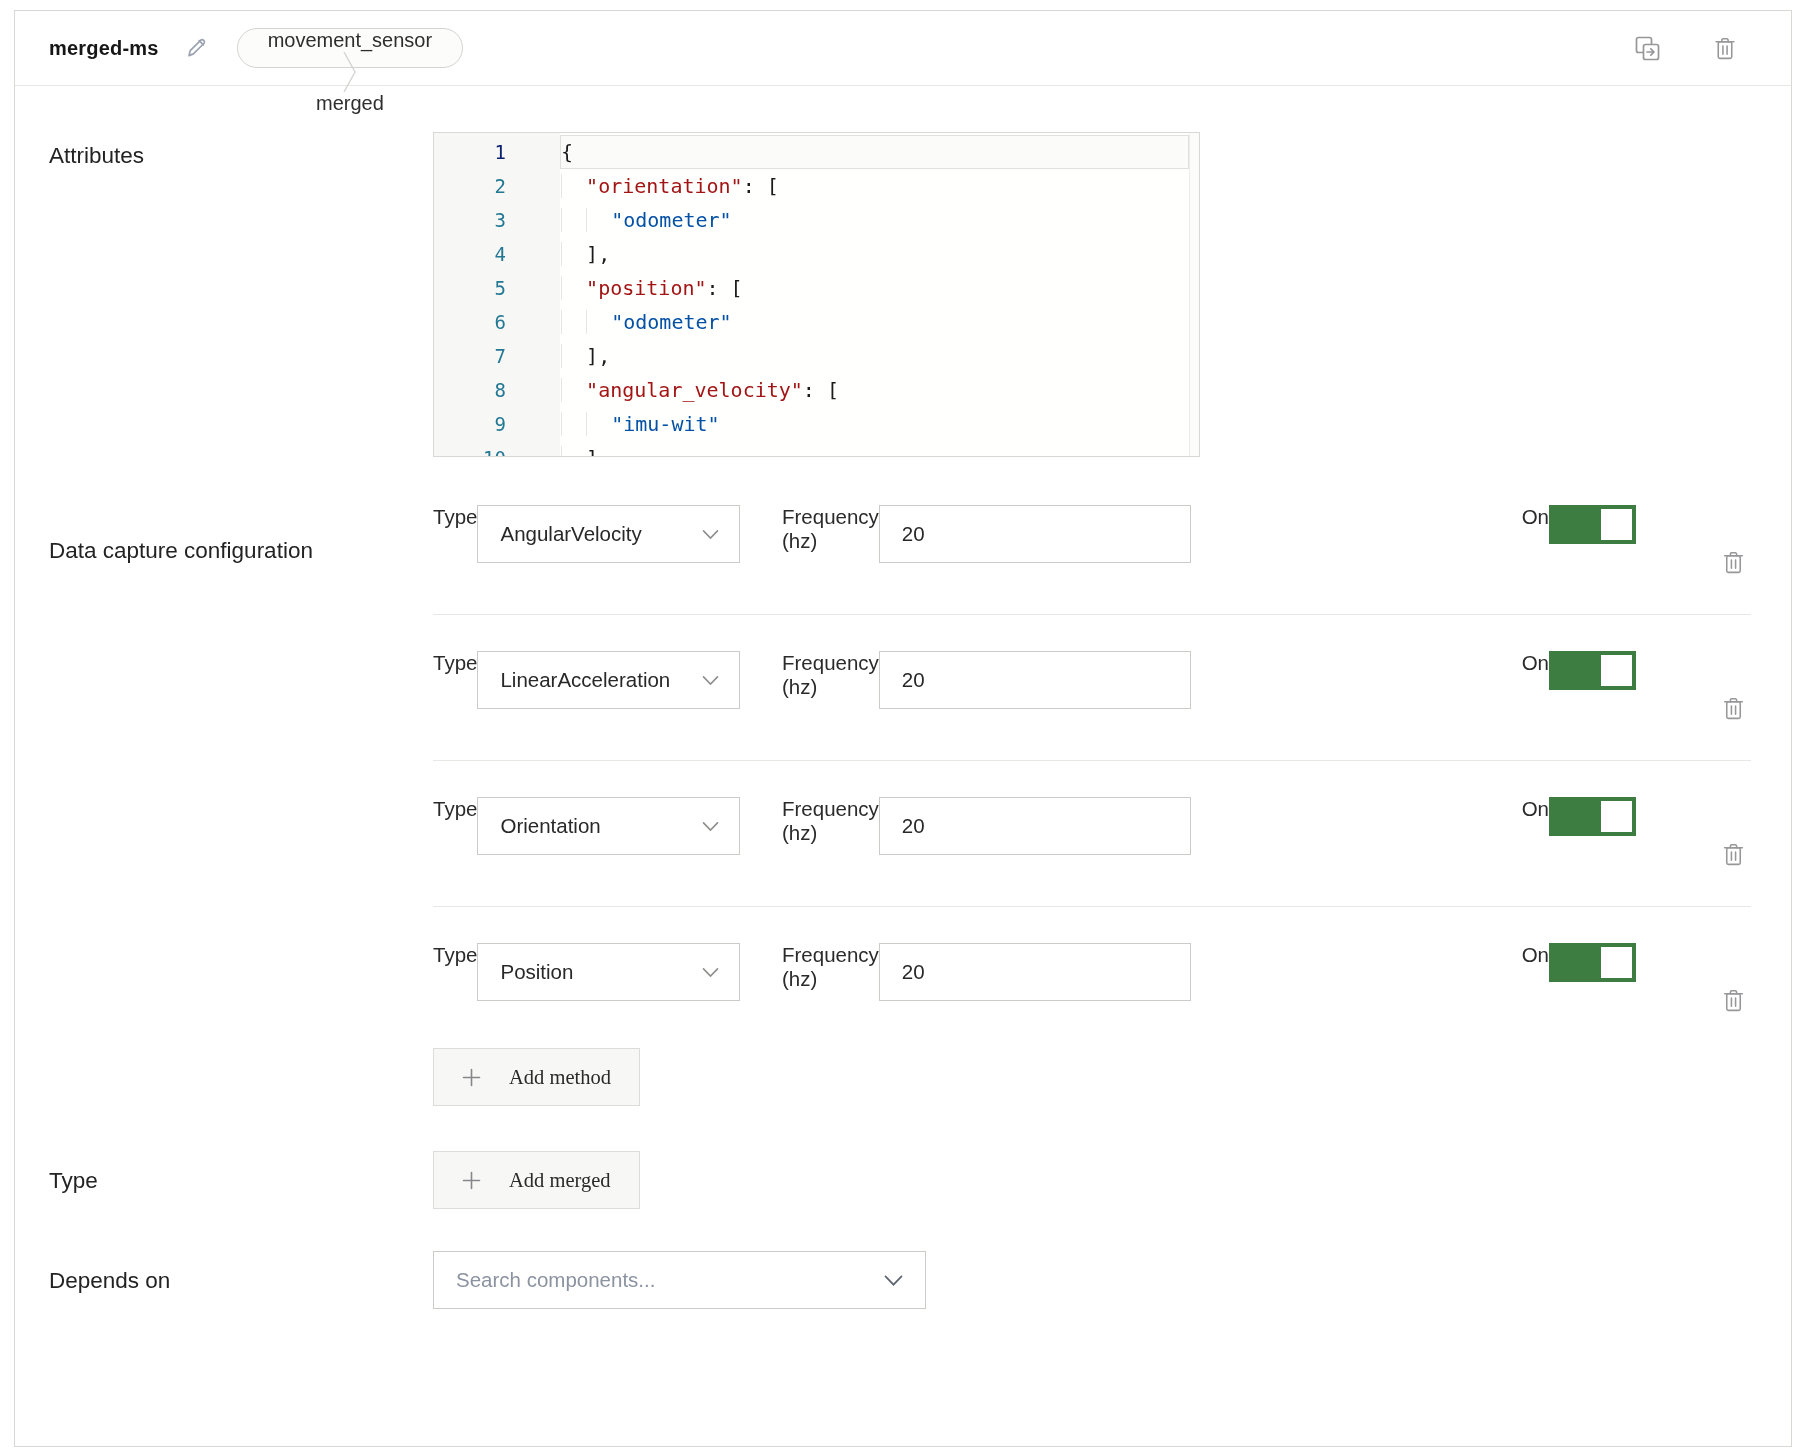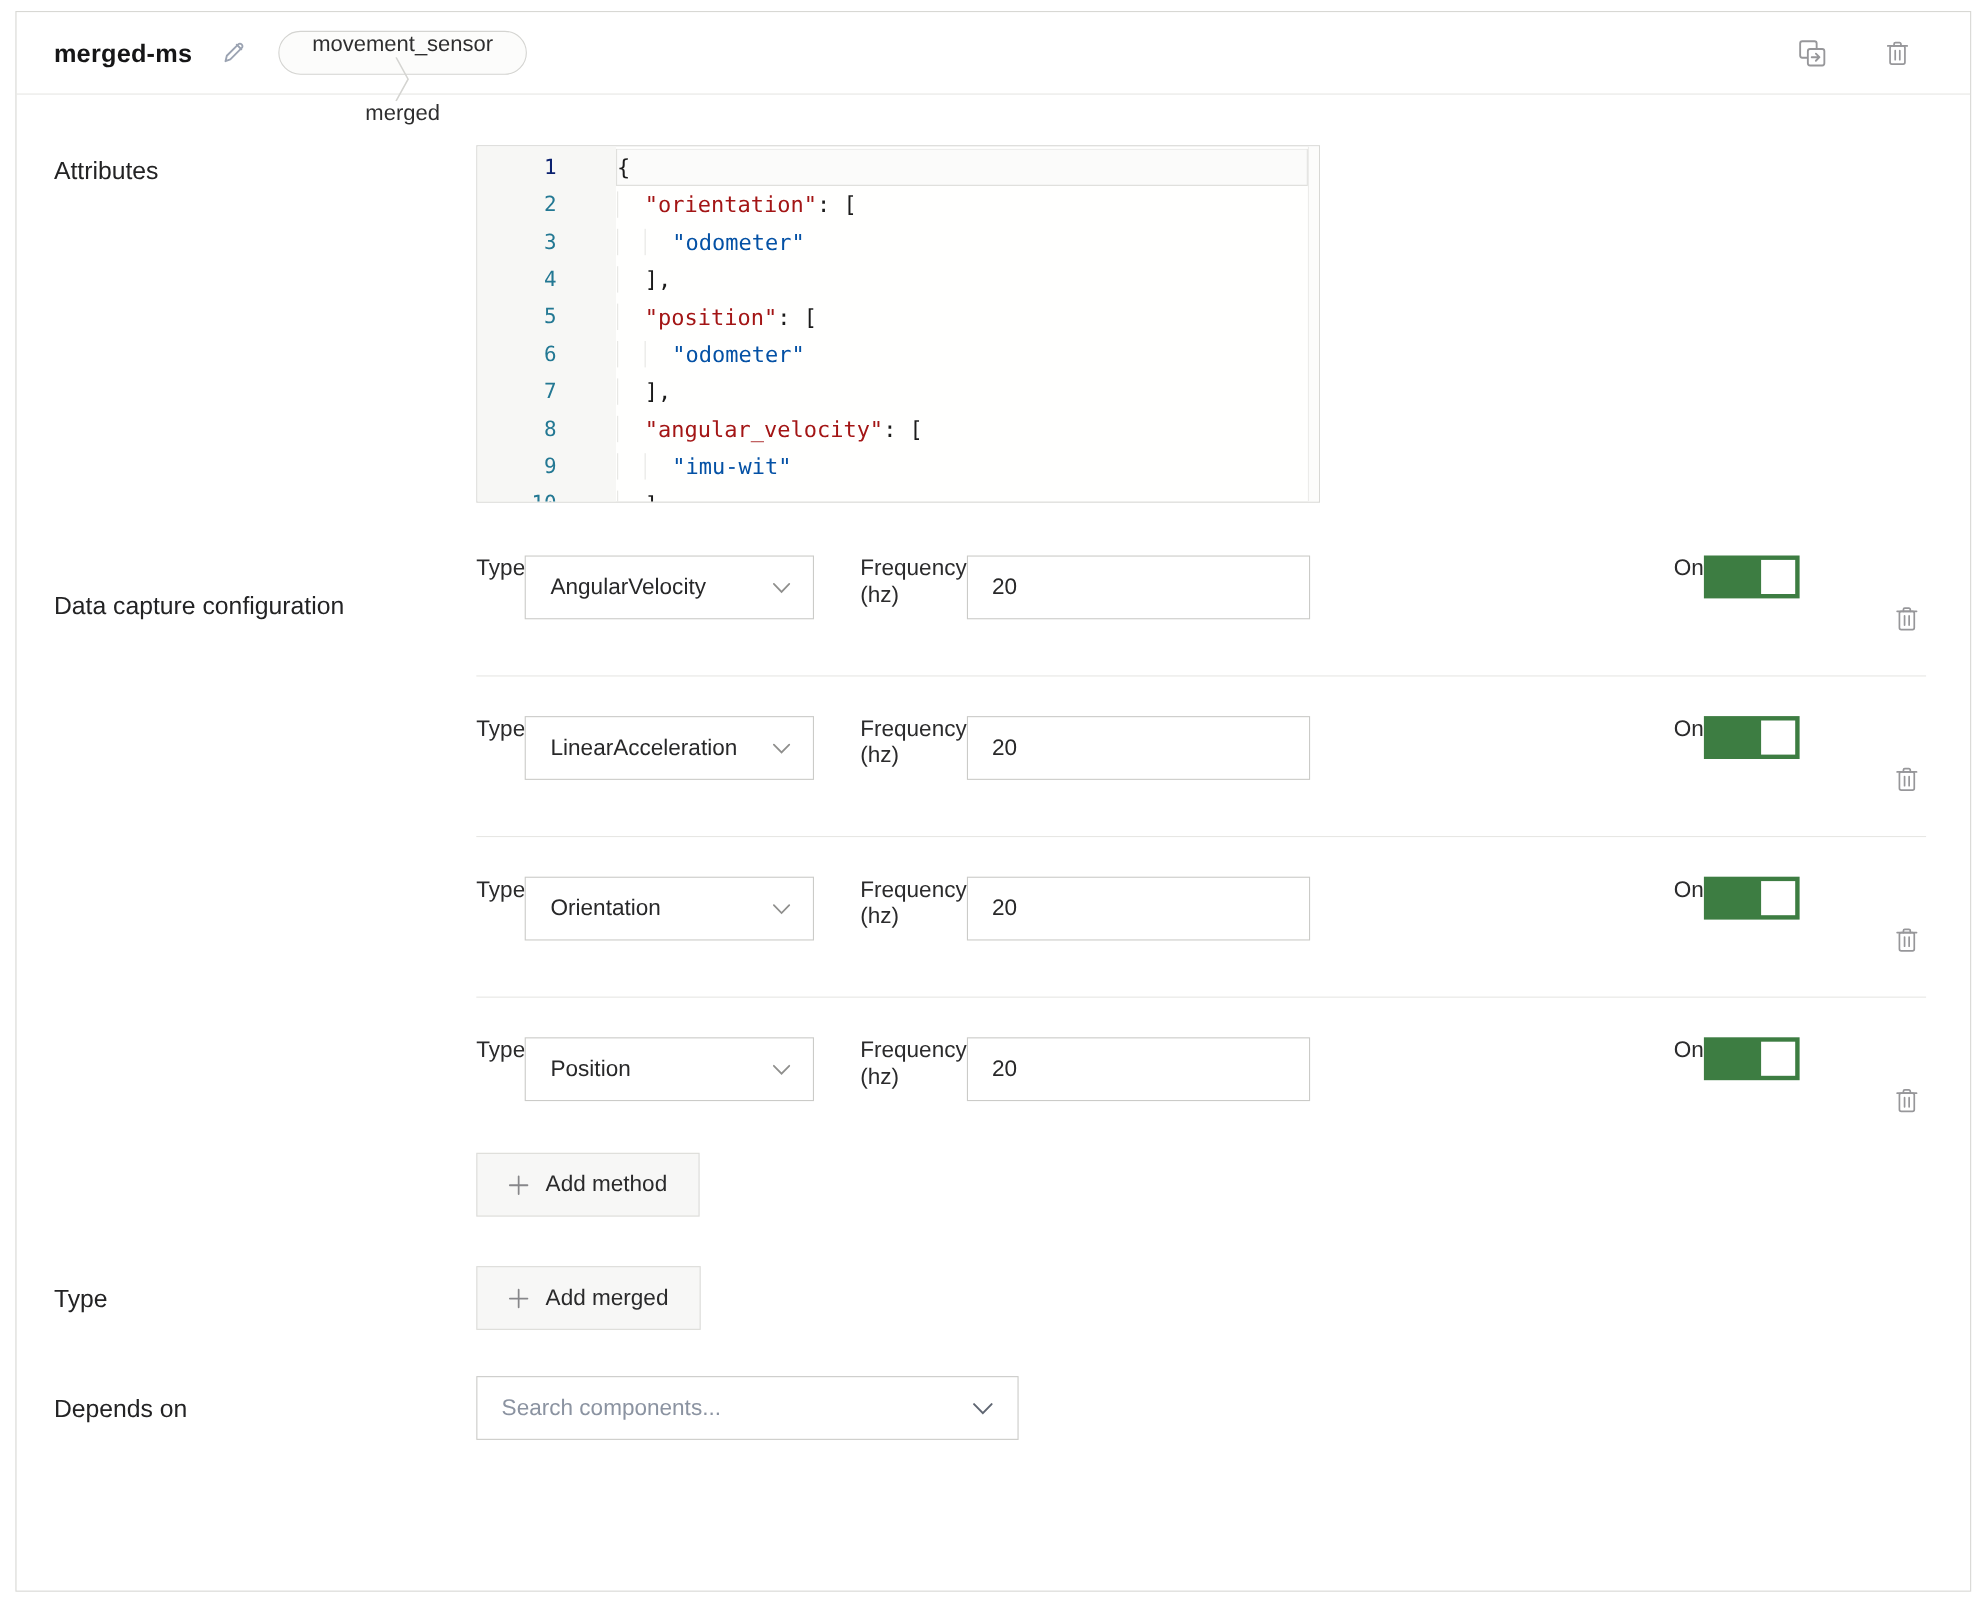--- a/index.html
+++ b/index.html
@@ -5,21 +5,21 @@
   * { margin:0; padding:0; box-sizing:border-box; }
   html,body { width:1806px; height:1452px; background:#fff; overflow:hidden;
     font-family:"Liberation Sans", sans-serif; color:#282829; }
 
   .card { position:relative; margin:10px 14px; width:1778px; height:1437px;
     background:#fff; border:1px solid #d8d8d4; }
 
   
   .hdr { display:flex; align-items:center; height:75px; padding:0 54px 0 34px;
     border-bottom:1px solid #e7e7e4; }
-  .title { font-size:23px; font-weight:600; color:#161617; letter-spacing:.2px; }
+  .title { font-size:20px; font-weight:600; color:#161617; letter-spacing:.2px; }
   .icon-btn { background:none; border:none; cursor:pointer; display:inline-flex;
     align-items:center; justify-content:center; padding:0; }
   .pencil { margin-left:24px; }
   .pill { margin-left:28px; display:flex; align-items:center; height:40px;
     border:1px solid #d4d4d1; border-radius:999px; background:#fcfcfb;
     padding:0 30px; font-size:20px; color:#2e2e2f;flex-direction:column; }
   .pill .crumb { white-space:nowrap; }
   .pill .div { margin:0 15px; height:40px; display:flex; align-items:center; }
   .hdr .spacer { flex:1; }
   .hdr-icons { display:flex; align-items:center; gap:52px; }
@@ -68,23 +68,23 @@
   .g-type .select { width:263px; }
   .g-freq { margin-left:30px; width:336px; }
   .tinput { width:384px; padding:0 22px; outline:none; }
   .g-on { margin-left:auto; }
   .toggle { position:relative; width:87px; height:39px; background:var(--green,#3d7d42);
     border:none; cursor:pointer; }
   .toggle .knob { position:absolute; top:4px; right:4px; width:31px; height:31px;
     background:#fff; }
   .row-trash { margin-left:86px; margin-right:6px; margin-top:44px; }
 
-  .add-btn { margin-top:34px; display:inline-flex; align-items:center; gap:15px;
+  .add-btn { margin-top:34px; display:inline-flex; align-items:center; gap:28px;
     height:58px; padding:0 28px; background:#f7f7f6; border:1px solid #dcdcd9;
-    font-size:20.5px; color:#2a2a2b; font-family:Liberation Sans, sans-serif; cursor:pointer; }
+    font-size:20.5px; color:#2a2a2b; font-family:Liberation Serif, serif; cursor:pointer; }
 
   
   .sect-frame { margin-top:45px; align-items:center; }
   .sect-frame .add-btn { margin-top:0; }
   .sect-dep { margin-top:42px; align-items:center; }
   .search-select { position:relative; width:493px; height:58px;
     border:1px solid #cbcbc8; background:#fff; display:flex; align-items:center;
     padding:0 52px 0 22px; cursor:pointer; }
   .search-select .ph { font-size:20.5px; color:var(--placeholder,#8b93a1); }
   .search-select .chev { position:absolute; right:22px; top:50%; transform:translateY(-42%); }

